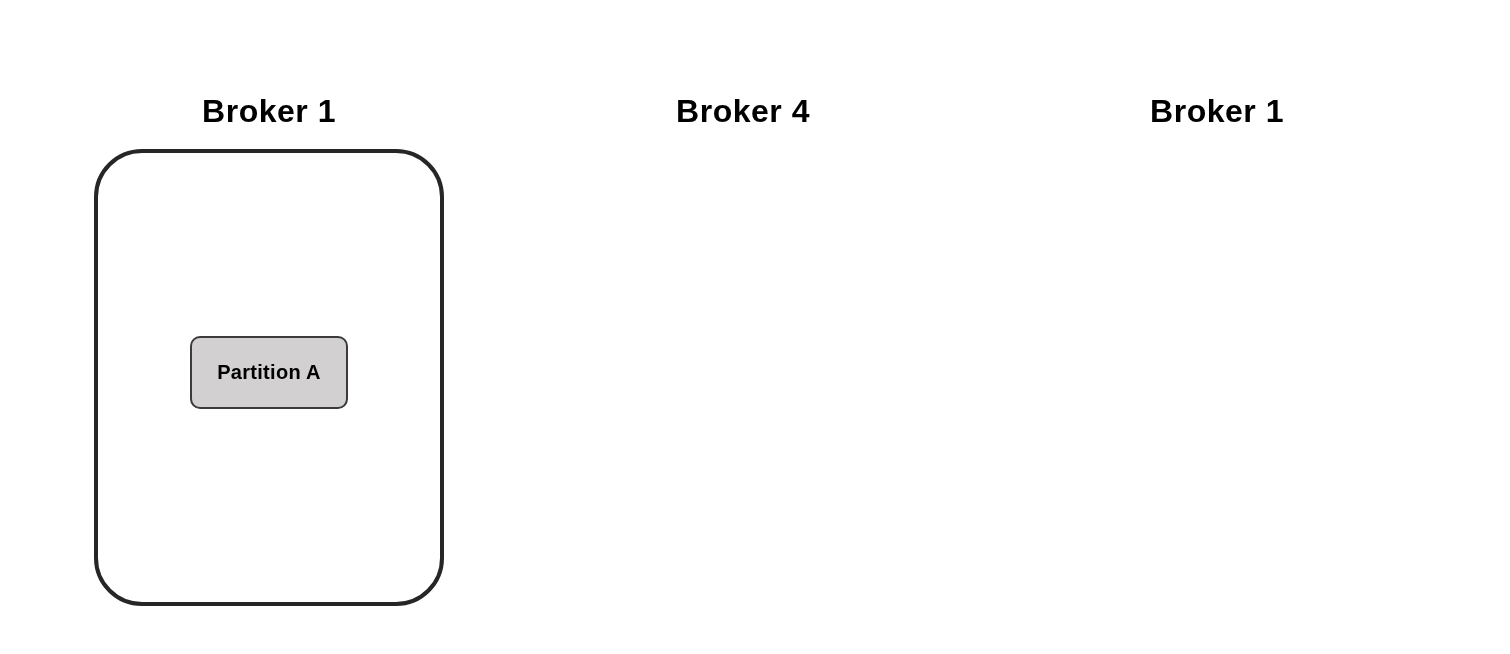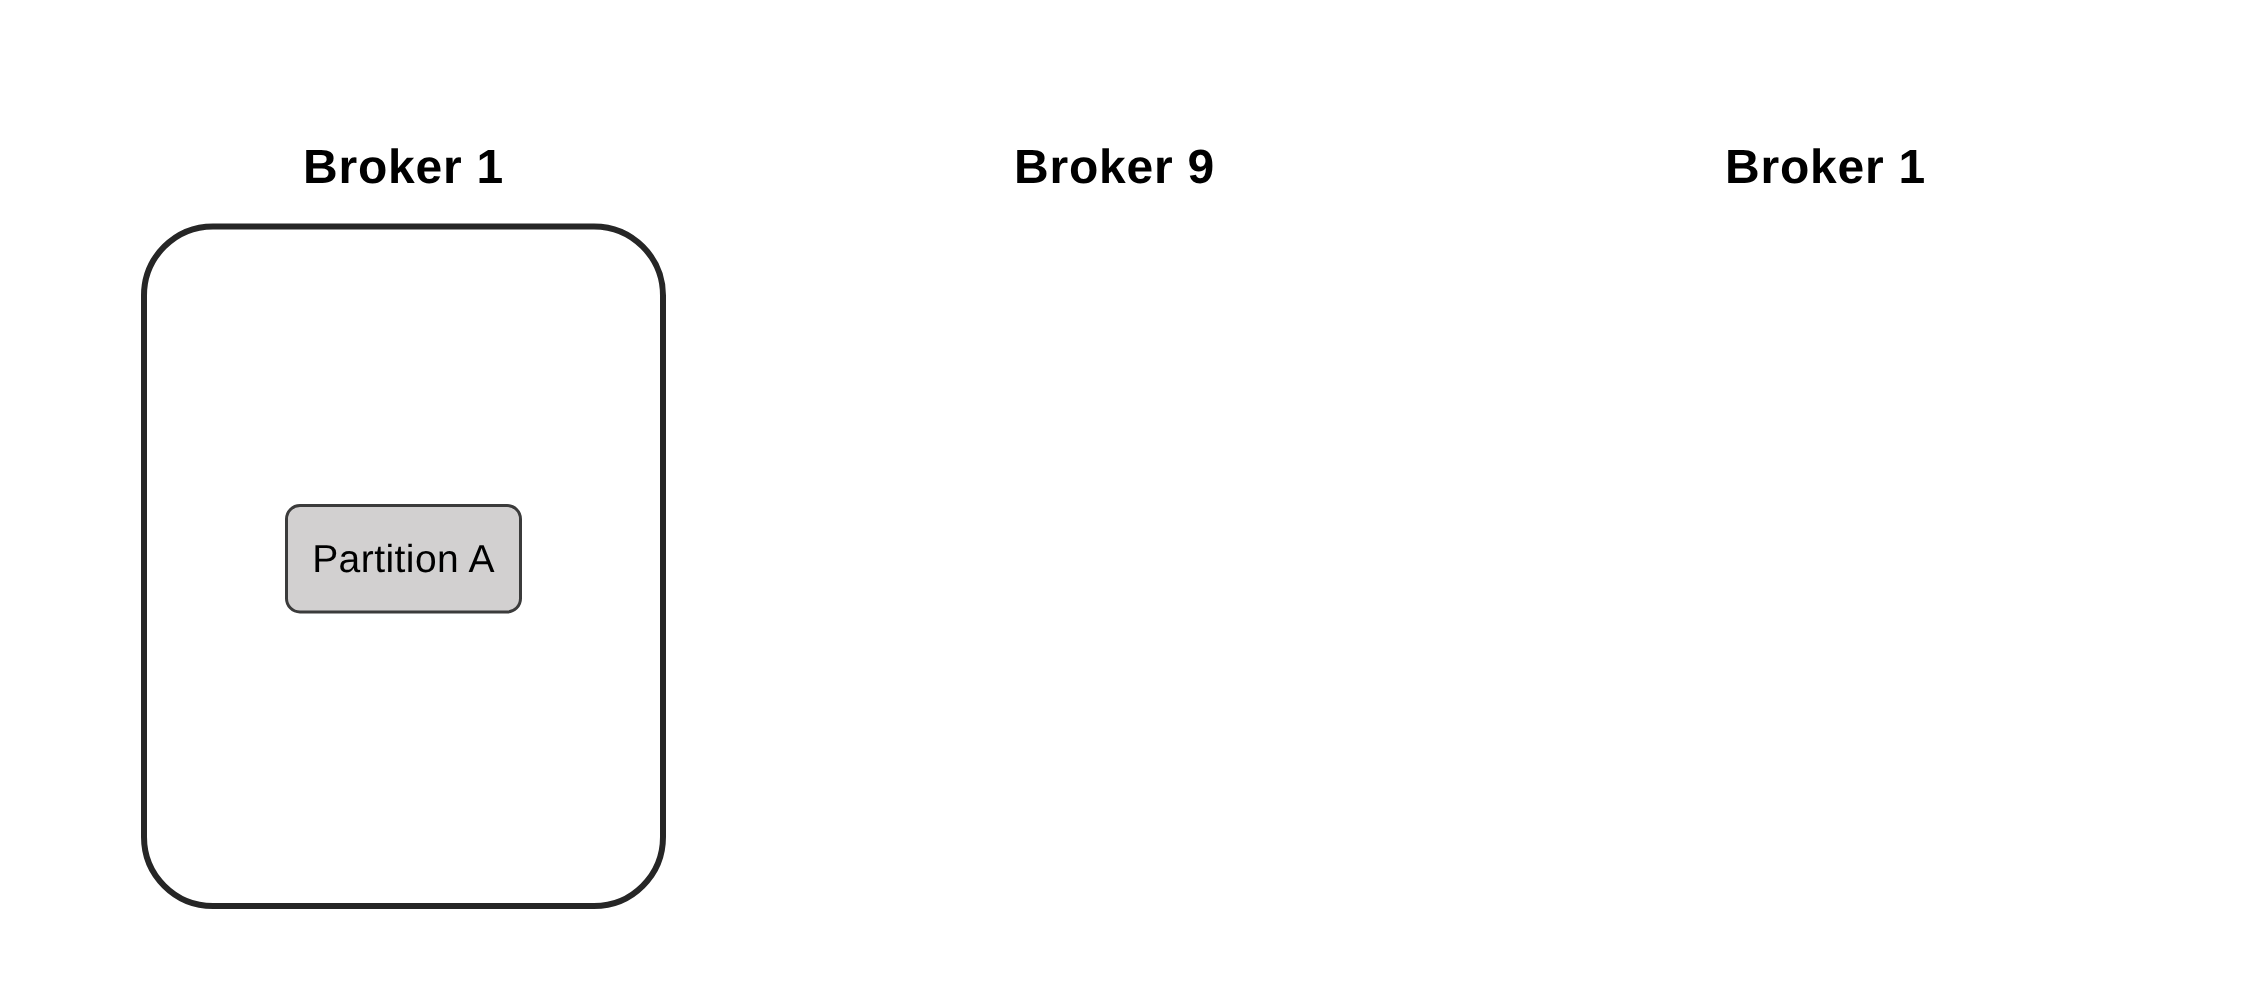--- a/index.html
+++ b/index.html
@@ -60,41 +60,41 @@
     margin-top: -10px;
     padding: 0 14px;
     background: #d2d0d0;
     border: 2.5px solid #3b3b3b;
     border-radius: 10px;
     display: flex;
     align-items: center;
     justify-content: center;
   }
   .partition-label {
-    font-size: 26px;
-    font-weight: 400;
+    font-size: 20px;
+    font-weight: 700;
     white-space: nowrap;
     letter-spacing: 0.3px;
   }
 </style>
 </head>
 <body>
 
 <div class="diagram">
 
   <div class="broker-group">
     <div class="broker-title">Broker 1</div>
     <div class="broker-box">
       <div class="partition-box">
         <span class="partition-label">Partition A</span>
       </div>
     </div>
   </div>
 
   <div class="broker-group">
-    <div class="broker-title">Broker 9</div>
+    <div class="broker-title">Broker 4</div>
   </div>
 
   <div class="broker-group">
     <div class="broker-title">Broker 1</div>
   </div>
 
 </div>
 
 </body></html>

